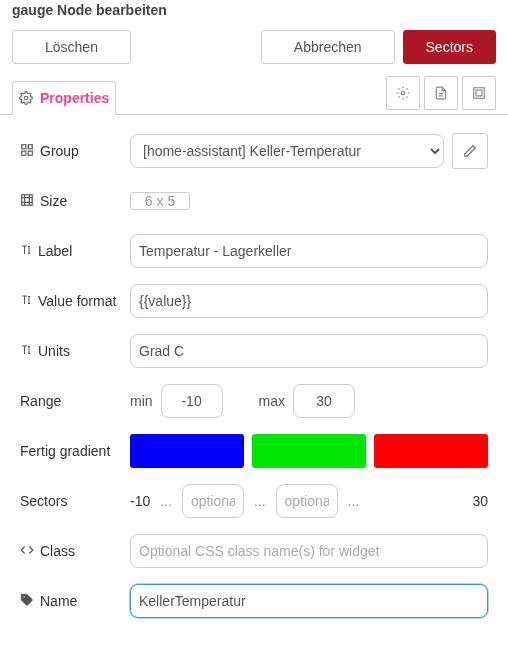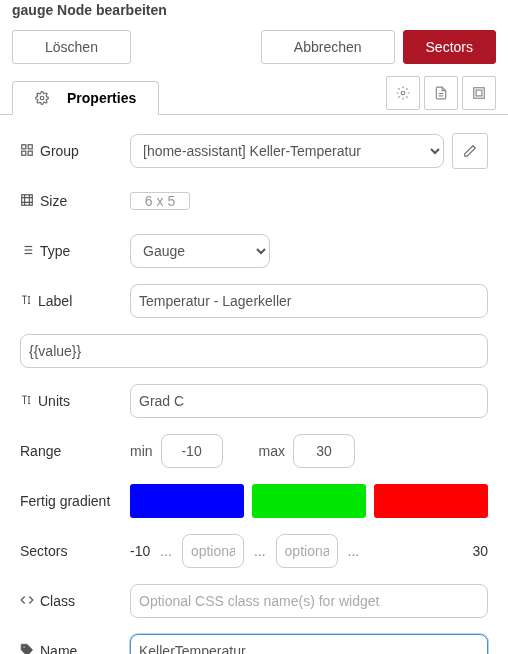--- a/index.html
+++ b/index.html
@@ -37,30 +37,30 @@
     color: #fff;
     padding: 8px 22px;
   }
   .tabs-row {
     display: flex;
     align-items: flex-end;
     padding: 0 12px;
     border-bottom: 1px solid #ccc;
   }
   .tab {
-    padding: 8px 22px;
+    padding: 8px 6px;
     border: 1px solid #ccc;
     border-bottom: 1px solid #fff;
     margin-bottom: -1px;
     border-radius: 4px 4px 0 0;
     font-weight: bold;
     display: flex;
     align-items: center;
-    gap: 18px;
-    color: #000000;
+    gap: 7px;
+    color: #ec4899;
   }
   .tab-spacer { flex: 1; }
   .icon-btn {
     width: 34px;
     height: 34px;
     border: 1px solid #ccc;
     margin-left: 4px;
     margin-bottom: 4px;
     display: flex;
     align-items: center;
@@ -203,52 +203,40 @@
           <rect x="3" y="3" width="18" height="18"></rect>
           <path d="M8 3v18M16 3v18M3 8h18M3 16h18"></path>
         </svg>
       <span>Size</span>
     </div>
     <div class="field">
       <div class="size-box">6 x 5</div>
     </div>
   </div>
 
-  <div class="row">
-    <div class="lbl">
-      <svg width="14" height="14" viewBox="0 0 24 24" fill="none" stroke="#555" stroke-width="2">
-          <line x1="8" y1="6" x2="21" y2="6"></line>
-          <line x1="8" y1="12" x2="21" y2="12"></line>
-          <line x1="8" y1="18" x2="21" y2="18"></line>
-          <line x1="3" y1="6" x2="3.01" y2="6"></line>
-          <line x1="3" y1="12" x2="3.01" y2="12"></line>
-          <line x1="3" y1="18" x2="3.01" y2="18"></line>
-        </svg>
-      <span>Type</span>
-    </div>
-    <div class="field">
-      <select class="w-select-type">
-        <option>Gauge</option>
-      </select>
-    </div>
-  </div>
 
   <div class="row">
     <div class="lbl">
       <svg width="12" height="14" viewBox="0 0 24 24" fill="none" stroke="#555" stroke-width="2">
           <path d="M4 4h10M9 4v16M18 4v16M16 6l2-2 2 2M16 18l2 2 2-2"></path>
         </svg>
       <span>Label</span>
     </div>
     <div class="field">
       <input type="text" class="w-full" value="Temperatur - Lagerkeller" style="">
     </div>
   </div>
 
   <div class="row">
+    <div class="lbl">
+      <svg width="12" height="14" viewBox="0 0 24 24" fill="none" stroke="#555" stroke-width="2">
+          <path d="M4 4h10M9 4v16M18 4v16M16 6l2-2 2 2M16 18l2 2 2-2"></path>
+        </svg>
+      <span>Value format</span>
+    </div>
     <div class="field">
       <input type="text" class="w-full" value="{{value}}" style="">
     </div>
   </div>
 
   <div class="row">
     <div class="lbl">
       <svg width="12" height="14" viewBox="0 0 24 24" fill="none" stroke="#555" stroke-width="2">
           <path d="M4 4h10M9 4v16M18 4v16M16 6l2-2 2 2M16 18l2 2 2-2"></path>
         </svg>

